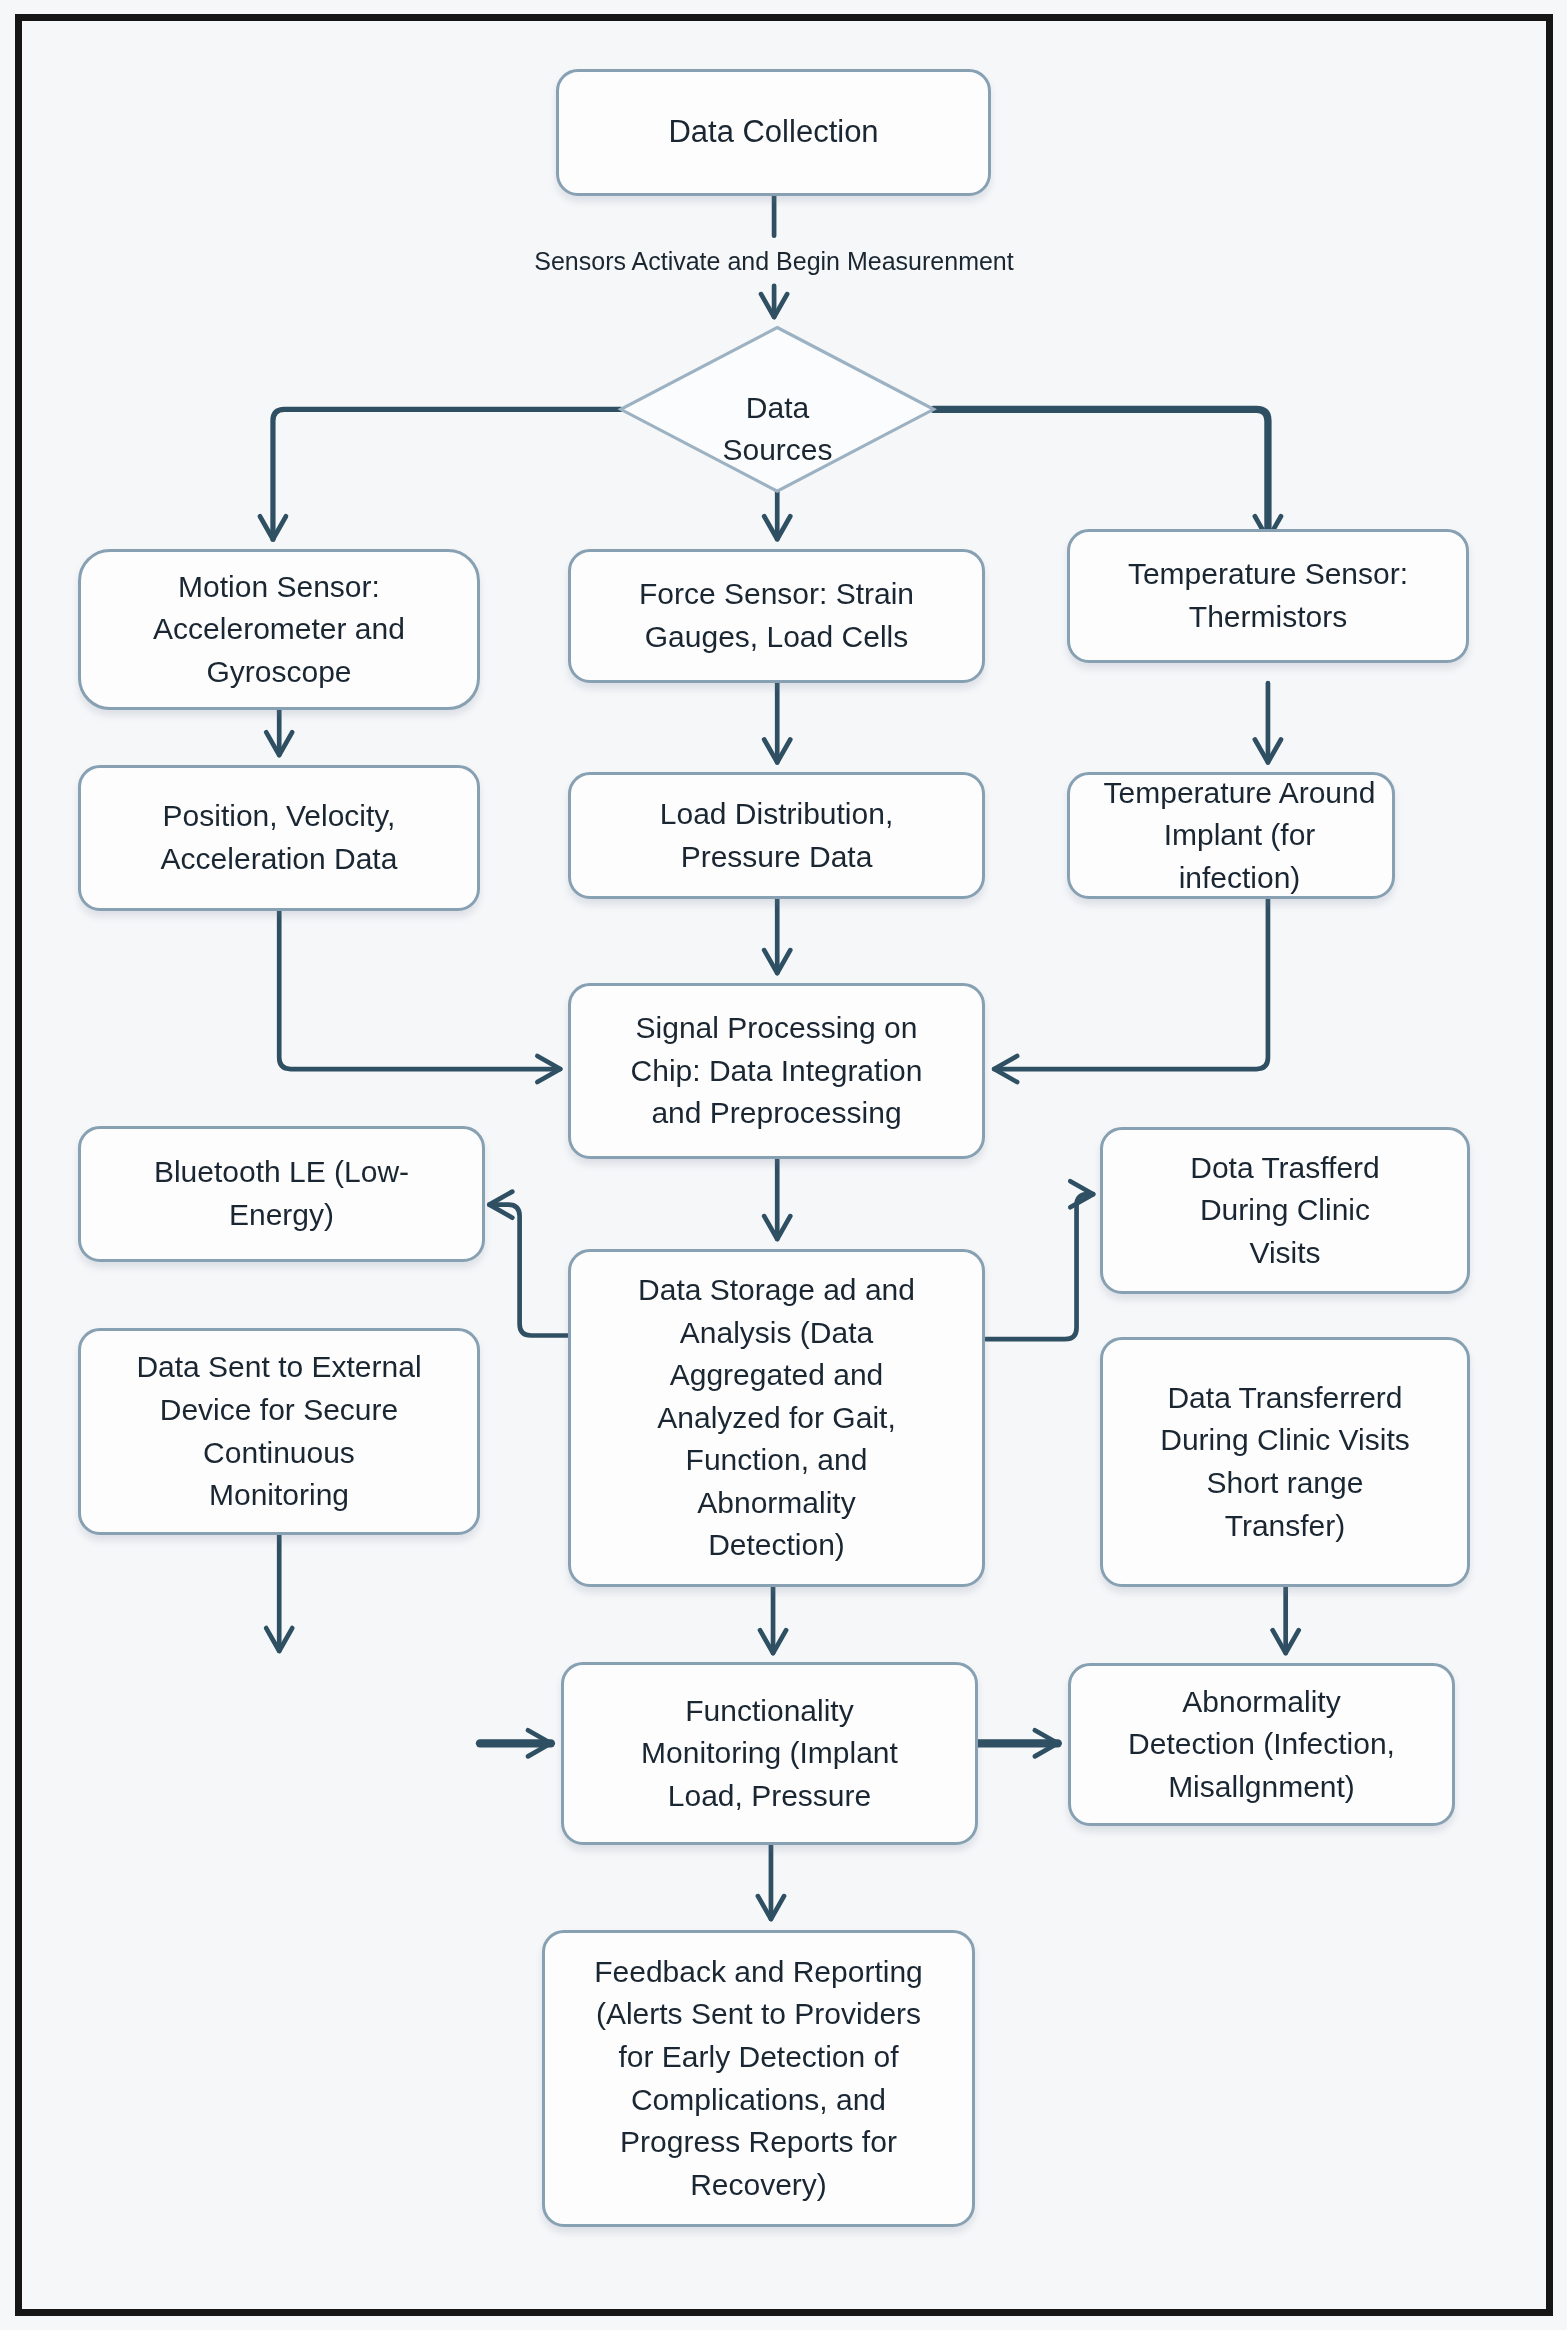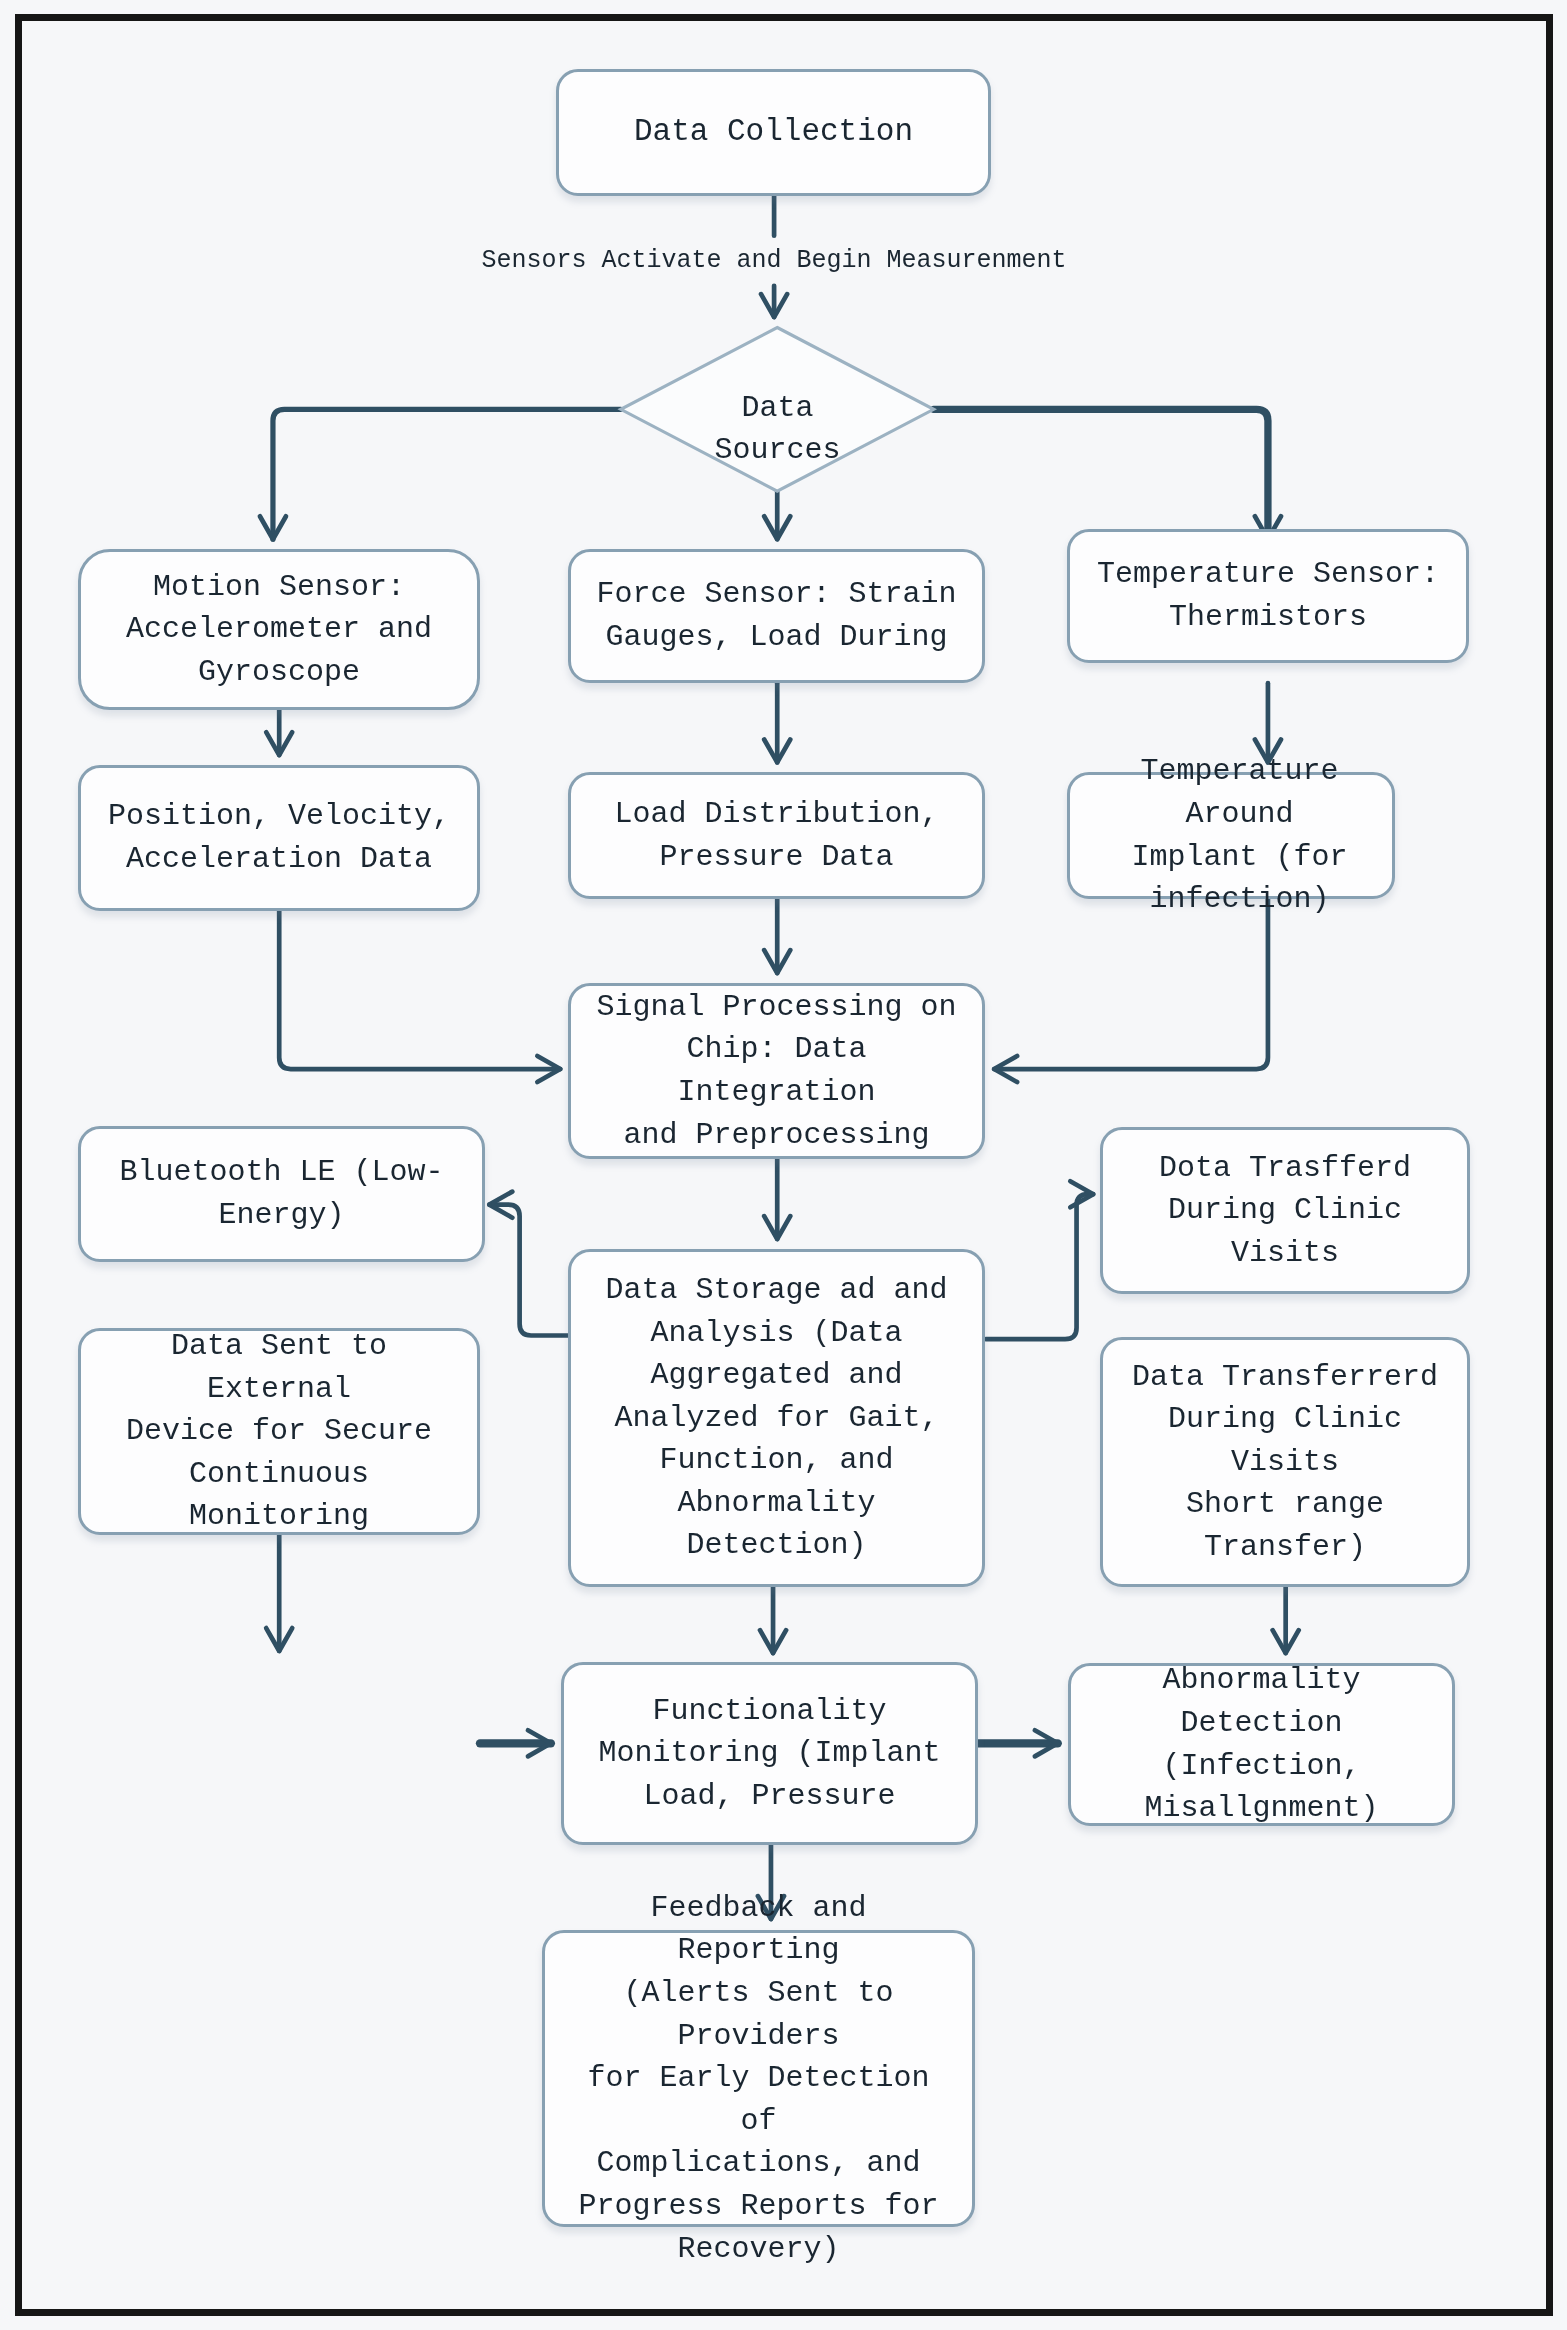--- a/index.html
+++ b/index.html
@@ -1,20 +1,20 @@
 <!DOCTYPE html>
 <html style="font-size:8.3px"><head>
 <meta charset="utf-8">
 <style>
   html,body{margin:0;padding:0;background:#eef0f2;}
   .canvas{
     position:relative;
     width:1568px;height:2330px;
     background:#f6f7f9;
-    font-family:Liberation Mono, monospace;
+    font-family:Liberation Sans, sans-serif;
     color:#1a2631;
     overflow:hidden;
   }
   .frame{
     position:absolute;left:14.6px;top:13.6px;right:14.6px;bottom:13.6px;
     border:7.3px solid #161616;
     pointer-events:none;
   }
   svg.connectors{position:absolute;left:0;top:0;}
   .node{
@@ -111,21 +111,21 @@
   </div>
 
   <div class="node" style="left:78px;top:549px;width:402px;height:161px;border-radius:32px;">
     <span class="lbl">Motion Sensor:
 Accelerometer and
 Gyroscope</span>
   </div>
 
   <div class="node" style="left:568px;top:549px;width:417px;height:134px;">
     <span class="lbl">Force Sensor: Strain
-Gauges, Load During</span>
+Gauges, Load Cells</span>
   </div>
 
   <div class="node" style="left:1067px;top:529px;width:402px;height:134px;">
     <span class="lbl">Temperature Sensor:
 Thermistors</span>
   </div>
 
   <div class="node" style="left:78px;top:765px;width:402px;height:146px;">
     <span class="lbl">Position, Velocity,
 Acceleration Data</span>

